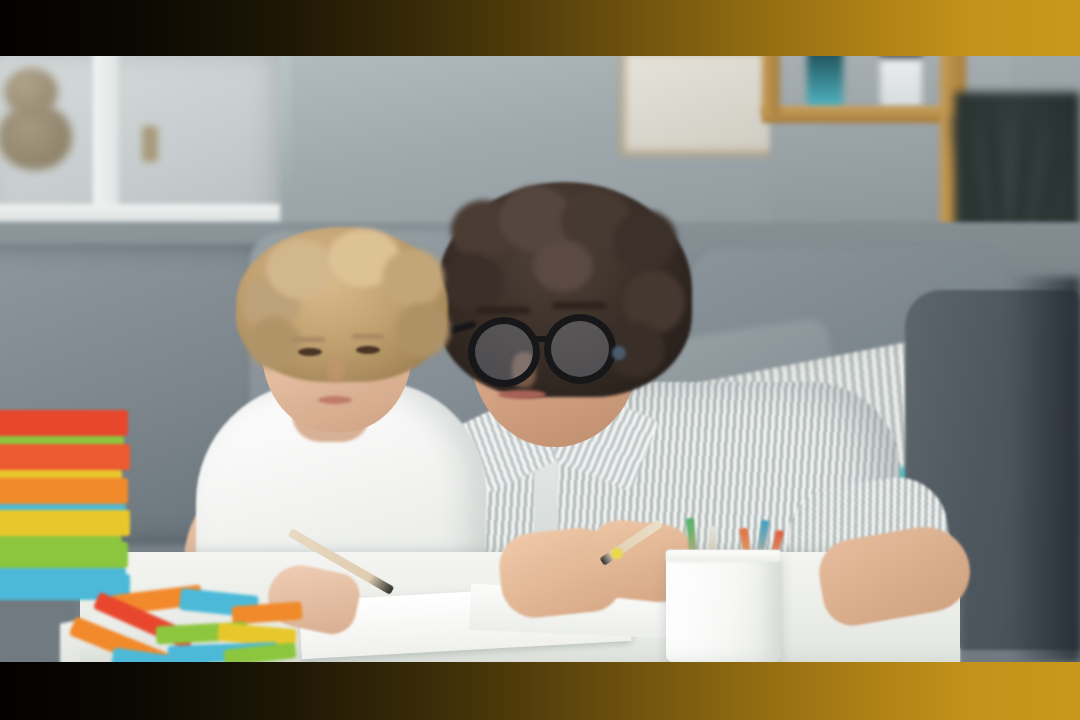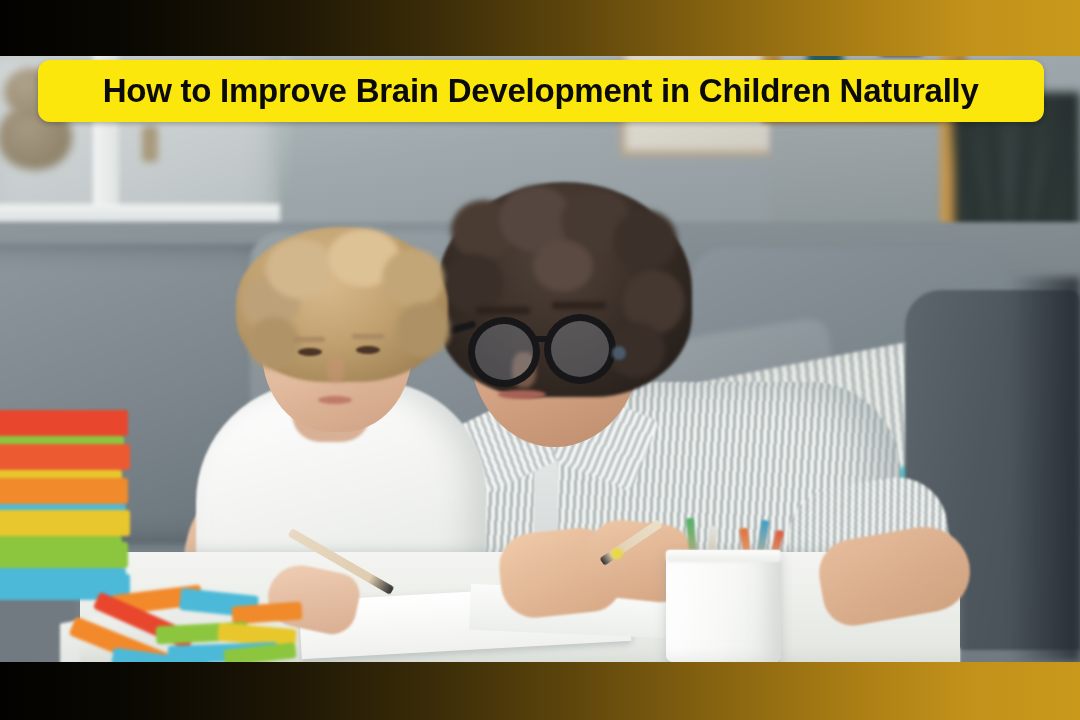--- a/index.html
+++ b/index.html
@@ -557,17 +557,14 @@
       <div class="pblk" style="left:96px;  top:54px; width:110px;height:18px; background:#4cb9d8; transform:rotate(-2deg);"></div>
       <div class="pblk" style="left:40px;  top:64px; width:96px; height:18px; background:#4cb9d8; transform:rotate(8deg);"></div>
       <div class="pblk" style="left:152px; top:56px; width:72px; height:16px; background:#8cc63f; transform:rotate(-6deg);"></div>
     </div>
 
   </div>
 
   <div class="gold-band" id="top-gold-band"></div>
   <div class="gold-band" id="bottom-gold-band"></div>
 
-  <div id="title-banner">
-    <span id="title-text">How to Improve Brain Development in Children Naturally</span>
-  </div>
 
 </div>
 
 </body></html>

